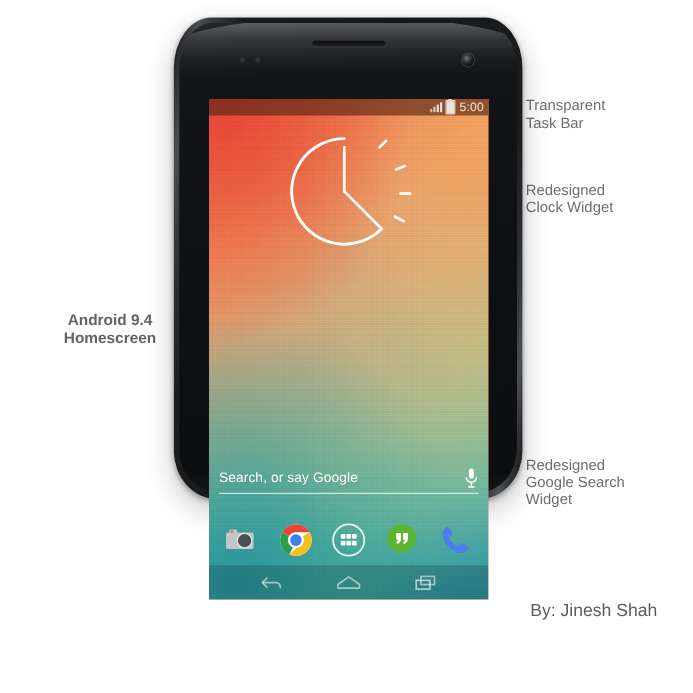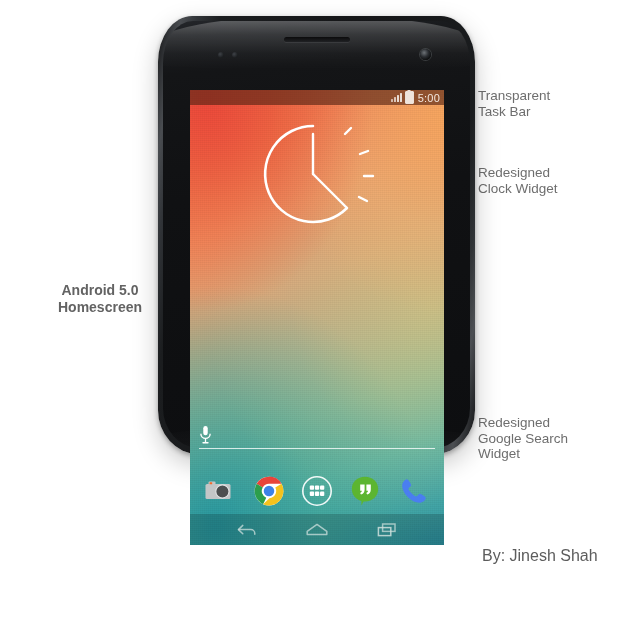--- a/index.html
+++ b/index.html
@@ -307,21 +307,21 @@
     justify-content: space-around;
     padding: 0 22px;
     box-sizing: border-box;
   }
   .nav-btn { width: 26px; height: 20px; display:flex; align-items:center; justify-content:center; }
   .nav-btn svg { display:block; }
 </style>
 </head>
 <body>
 
-<div class="annot" id="annot-left">Android 5.0
+<div class="annot" id="annot-left">Android 9.4
 Homescreen</div>
 
 <div class="annot" id="annot-taskbar">Transparent
 Task Bar</div>
 
 <div class="annot" id="annot-clock">Redesigned
 Clock Widget</div>
 
 <div class="annot" id="annot-search">Redesigned
 Google Search
@@ -372,20 +372,21 @@
           <path d="M 118 22 L 124 16" stroke-width="2.4"></path>
           <path d="M 133 42 L 141 39" stroke-width="2.4"></path>
           <path d="M 137 64 L 146 64" stroke-width="2.4"></path>
           <path d="M 132 85 L 140 89" stroke-width="2.4"></path>
         </g>
       </svg>
     </div>
 
     <div class="search-widget">
       <div class="search-row">
+        <span class="search-placeholder">Search, or say Google</span>
         <svg class="mic-icon" viewBox="0 0 14 20">
           <rect x="4.6" y="0.8" width="4.8" height="10" rx="2.4" fill="#ffffff"></rect>
           <path d="M2 9.2 a5 5 0 0 0 10 0" fill="none" stroke="#ffffff" stroke-width="1.5"></path>
           <rect x="6.3" y="14.2" width="1.4" height="4.2" fill="#ffffff"></rect>
           <rect x="3.6" y="18.2" width="6.8" height="1.4" rx="0.7" fill="#ffffff"></rect>
         </svg>
       </div>
       <div class="search-underline"></div>
     </div>
 

